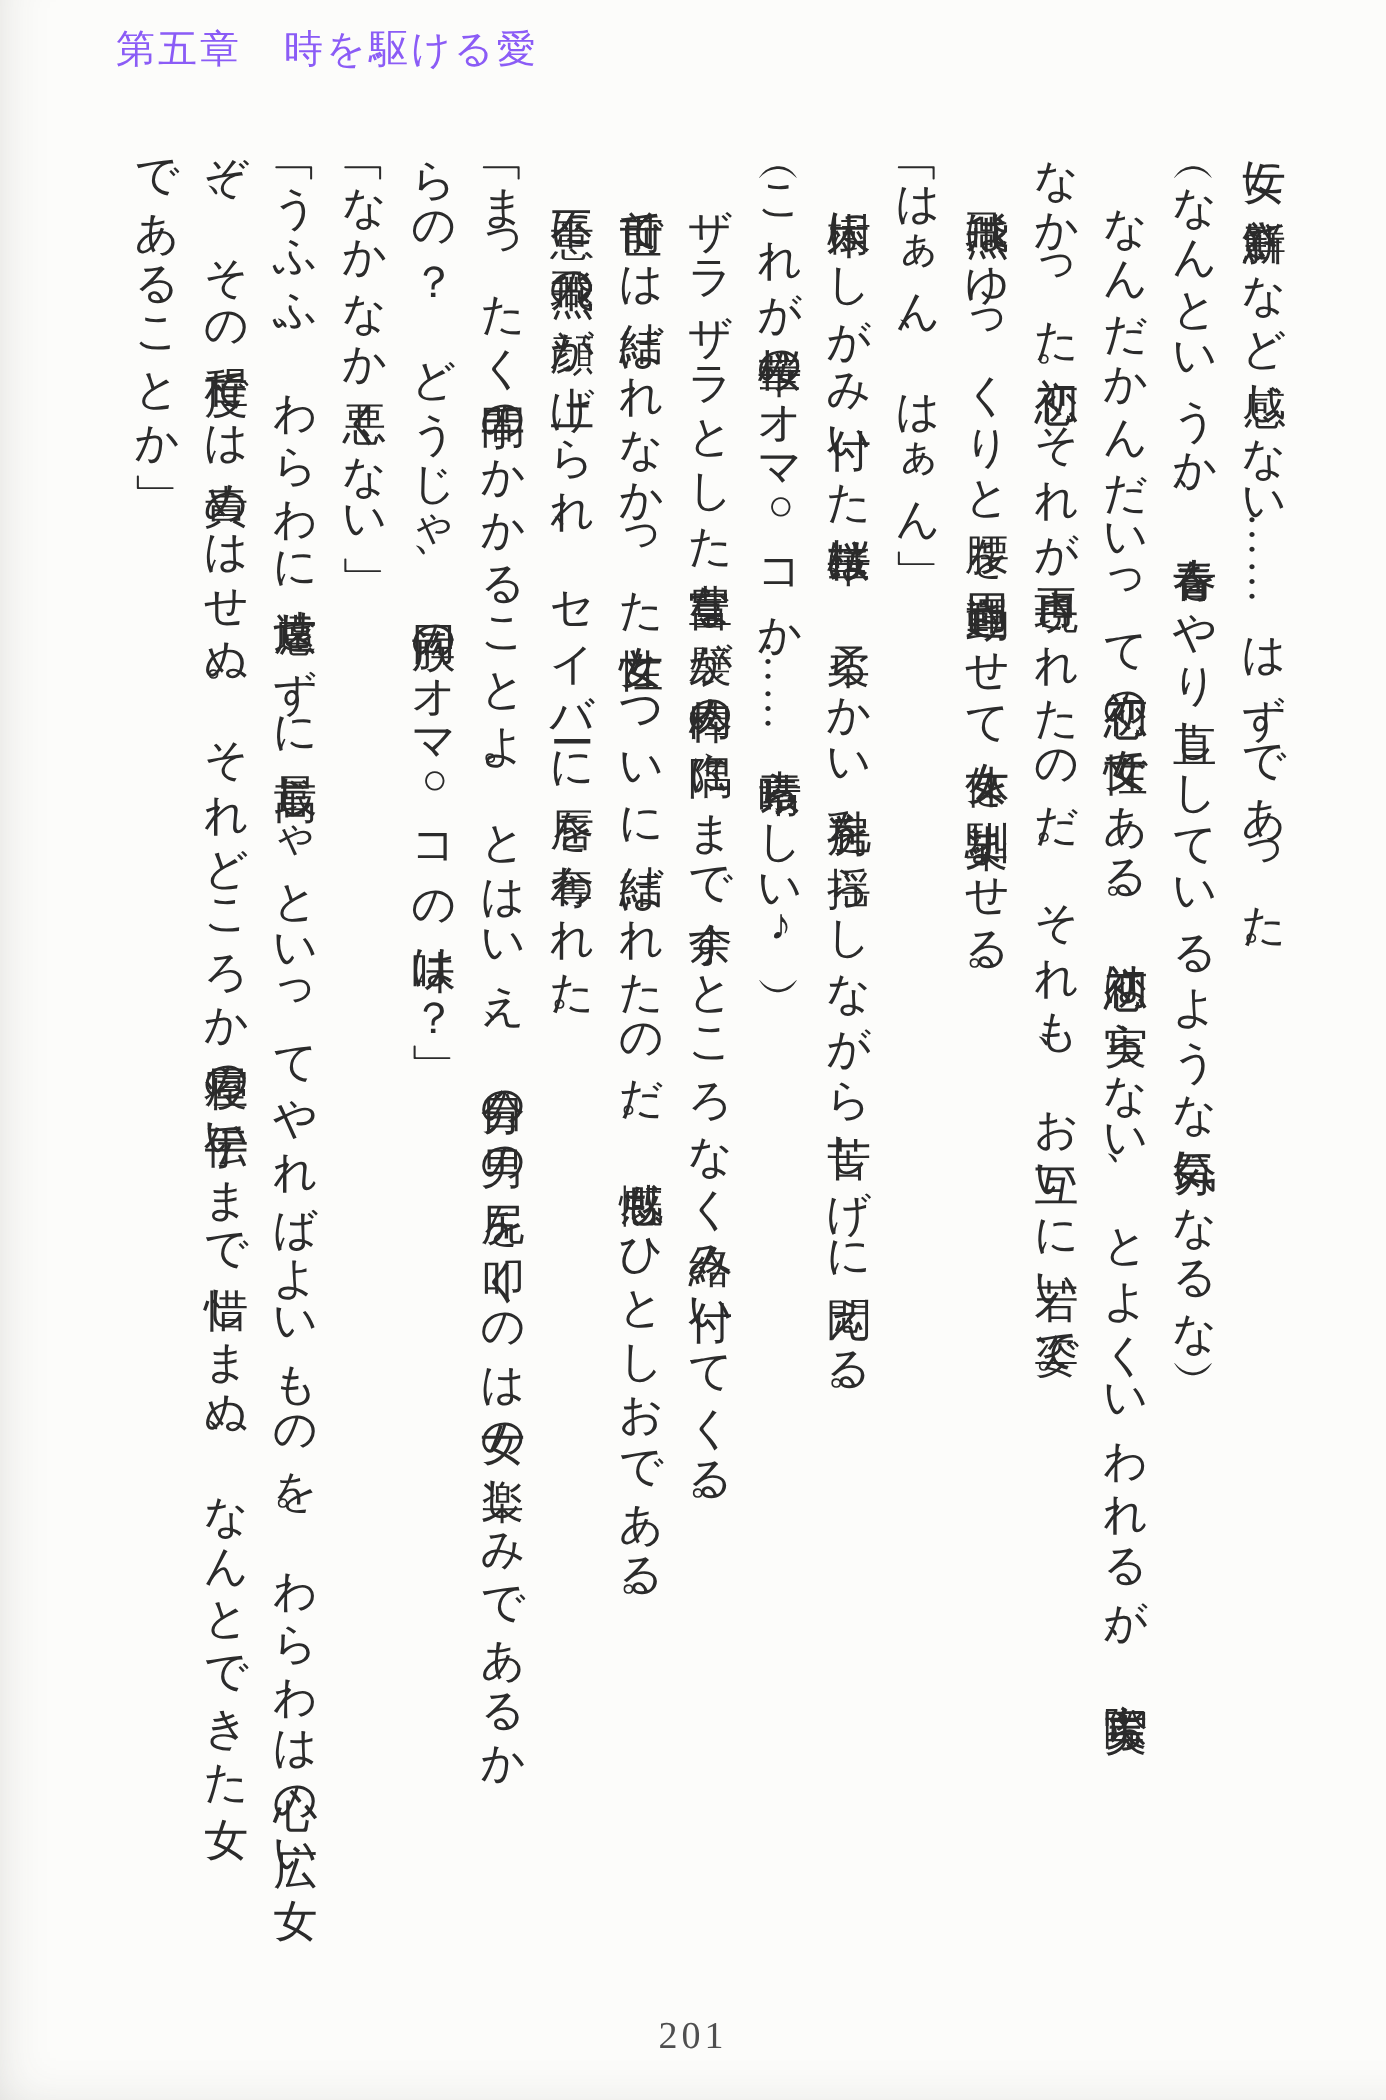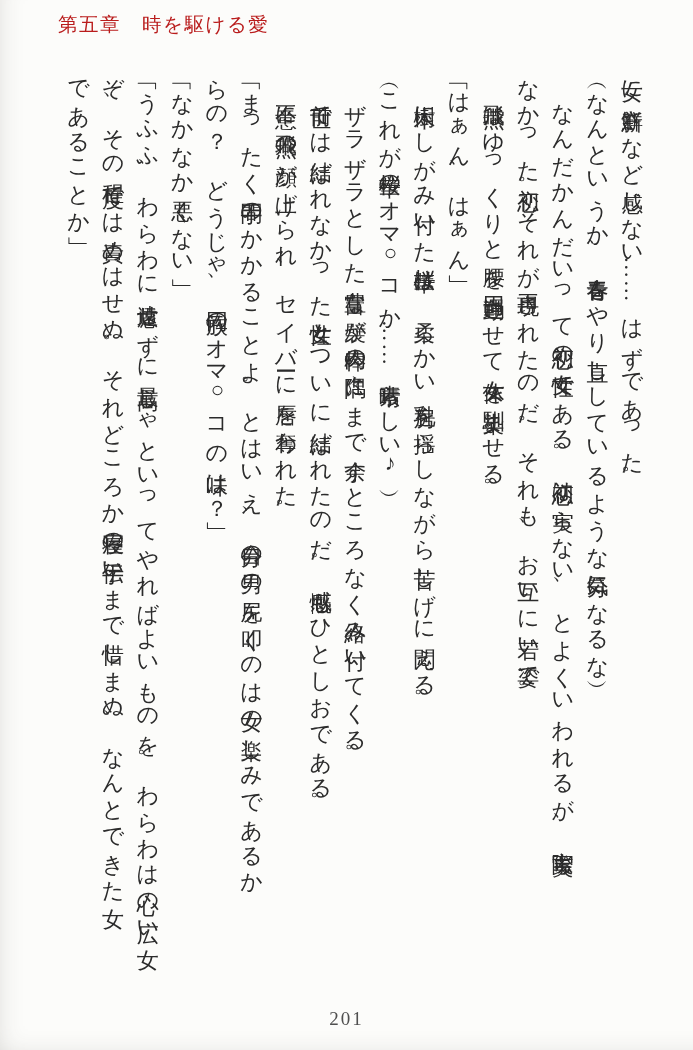--- a/index.html
+++ b/index.html
@@ -51,21 +51,21 @@
     width: 100%;
     text-align: center;
     font-size: 19px;
     letter-spacing: 2px;
   }
 </style>
 </head>
 <body style="background: rgb(252, 252, 250); color: rgb(43, 43, 43);">
 
 <div class="page">
-  <div class="chapter-header" style="color: #b91c1c;">第五章　時を駆ける愛</div>
+  <div class="chapter-header" style="color: #8b5cf6;">第五章　時を駆ける愛</div>
 
   <div class="body-text">
       <p>女に新鮮さなど感じない……はずであった。</p>
       <p class="indh">（なんというか、青春をやり直ししているような気分になるな）</p>
       <p class="ind1">なんだかんだいって初恋の女性である。初恋は実らない、とよくいわれるが、実際実ら</p>
       <p>なかった初恋。それが再現されたのだ。それも、お互いに若い姿で。</p>
       <p class="ind1">飛燕はゆっくりと腰を円運動させて女体を馴染ませる。</p>
       <p class="indh">「はぁん、はぁん」</p>
       <p class="ind1">樹木にしがみ付いた桜華は、柔らかい乳房を揺らしながら苦しげに悶える。</p>
       <p class="indh">（これが桜華のオマ○コか……素晴らしい♪）</p>

